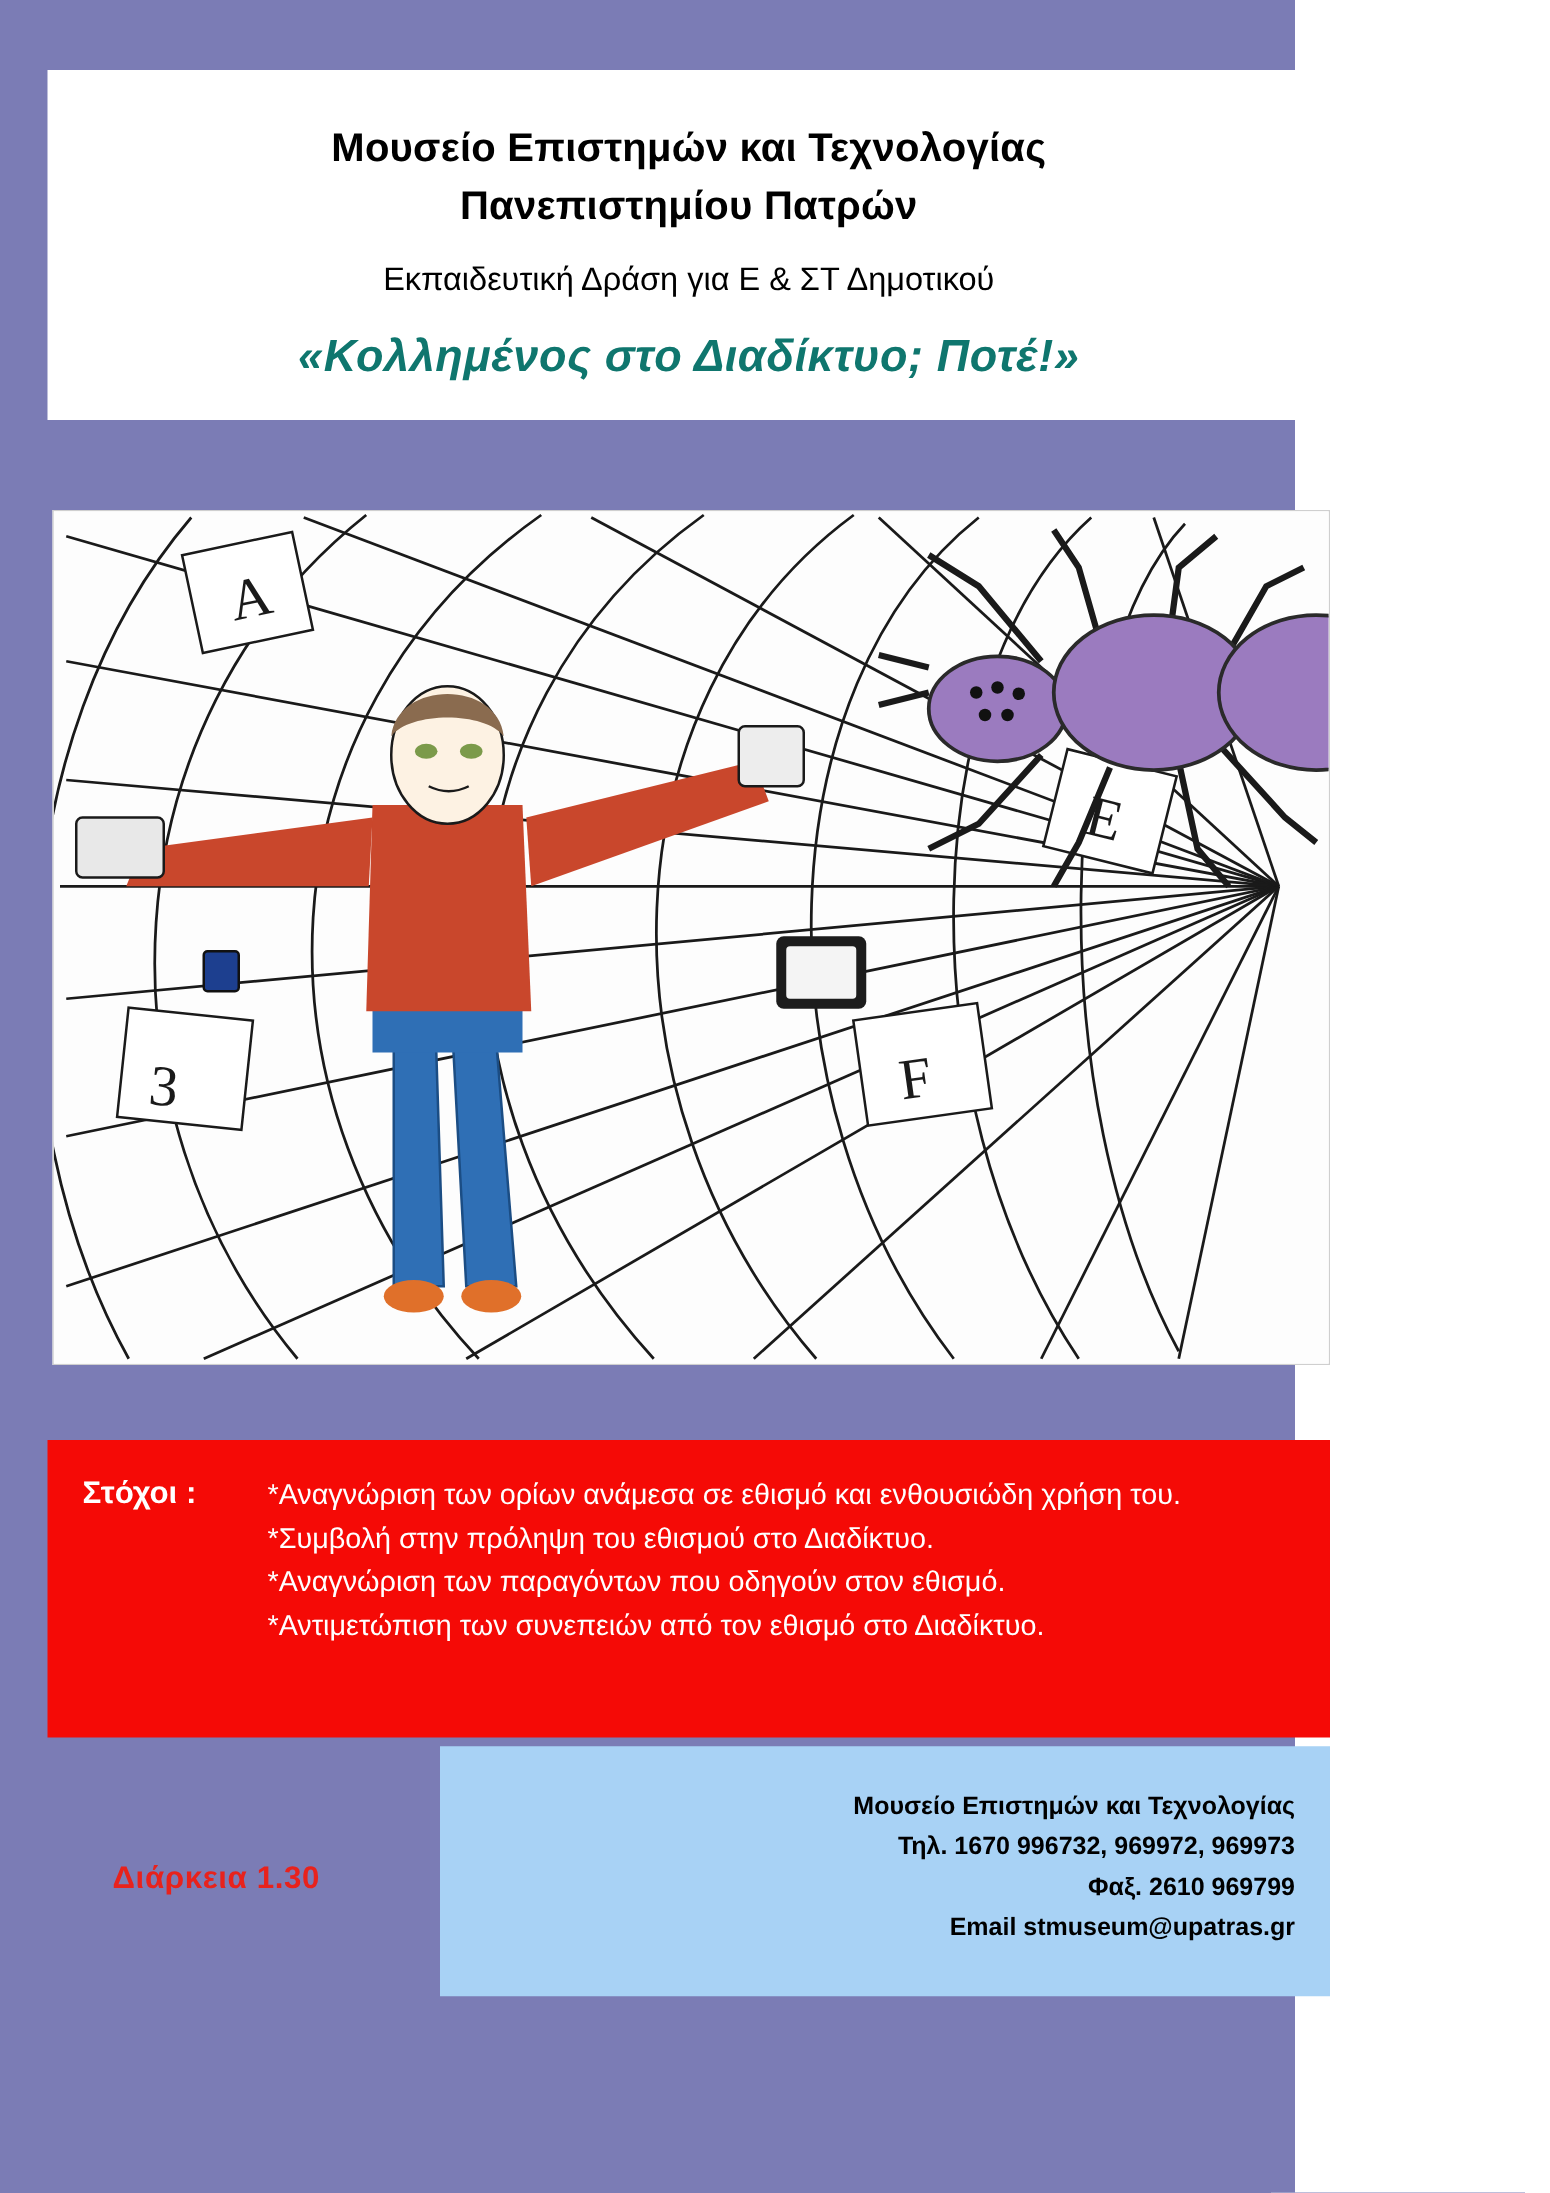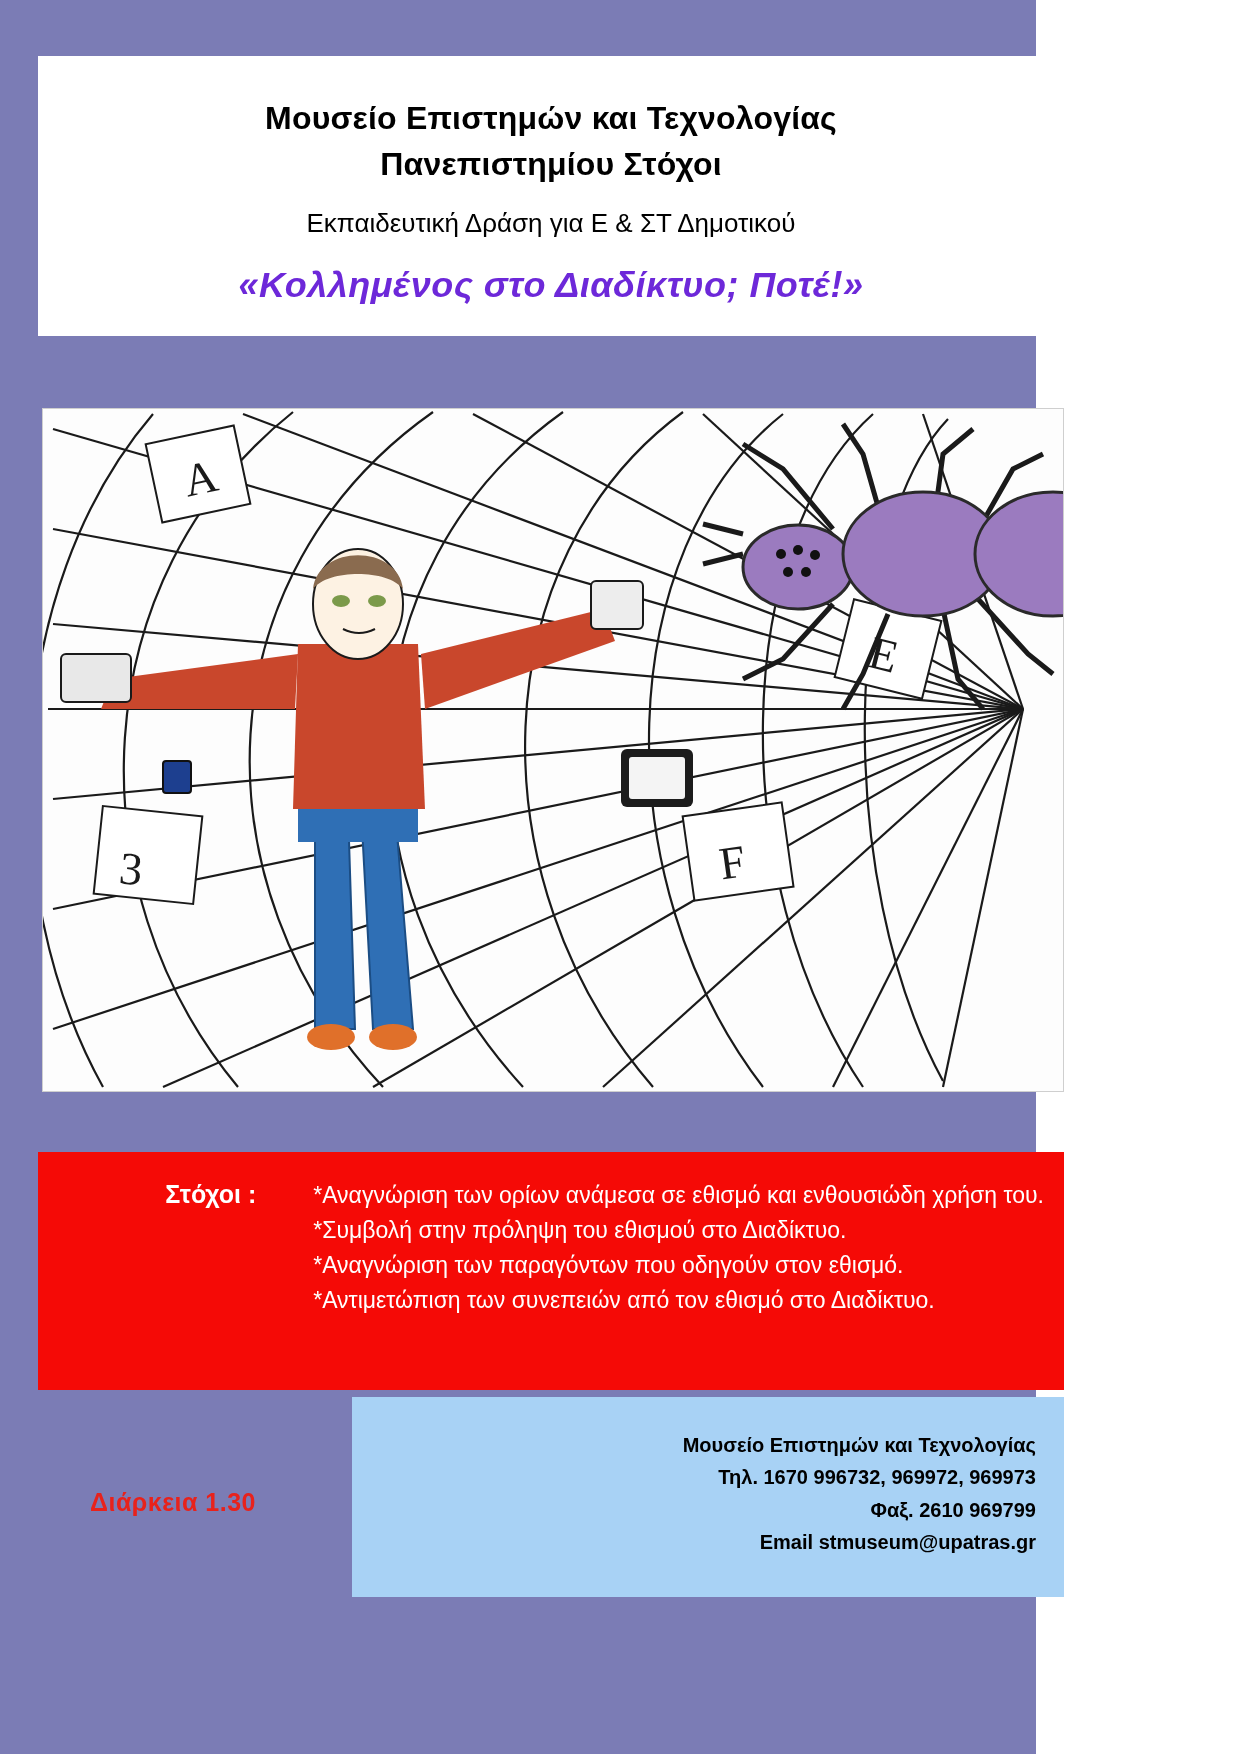--- a/index.html
+++ b/index.html
@@ -50,21 +50,21 @@
   .subtitle {
     font-size: 26px;
     color: #000000;
     margin-top: 16px;
     line-height: 1.4;
   }
   .main-title {
     font-size: 36px;
     font-weight: bold;
     font-style: italic;
-    color: #6d28d9;
+    color: #0f766e;
     margin-top: 22px;
     letter-spacing: 0.5px;
   }
 
   
   .image-frame {
     position: absolute;
     left: 42px;
     top: 408px;
     width: 1020px;
@@ -92,21 +92,20 @@
     top: 1152px;
     width: 1026px;
     height: 238px;
     background: #f50a06;
     box-sizing: border-box;
     padding: 26px 20px 0 28px;
   }
   .goals-row {
     display: flex;
     align-items: flex-start;
-    justify-content: flex-end;
   }
   .goals-label {
     font-size: 25px;
     font-weight: bold;
     color: #ffffff;
     white-space: nowrap;
     padding-top: 2px;
     padding-right: 18px;
     min-width: 130px;
   }
@@ -150,21 +149,21 @@
     letter-spacing: 0.5px;
   }
 </style>
 </head>
 <body>
 
 <div class="poster">
 
   <div class="header-panel">
     <div class="museum-line1">Μουσείο Επιστημών και Τεχνολογίας</div>
-    <div class="museum-line2">Πανεπιστημίου Στόχοι</div>
+    <div class="museum-line2">Πανεπιστημίου Πατρών</div>
     <div class="subtitle">Εκπαιδευτική Δράση για Ε &amp; ΣΤ Δημοτικού</div>
     <div class="main-title">«Κολλημένος στο Διαδίκτυο; Ποτέ!»</div>
   </div>
 
   <div class="image-frame">
     <div class="drawing">
       <svg class="web-svg" viewBox="0 0 1020 682" preserveAspectRatio="none">
 
         <g stroke="#1a1a1a" stroke-width="2.2" fill="none">
           <path d="M980 300 L10 20"></path>

